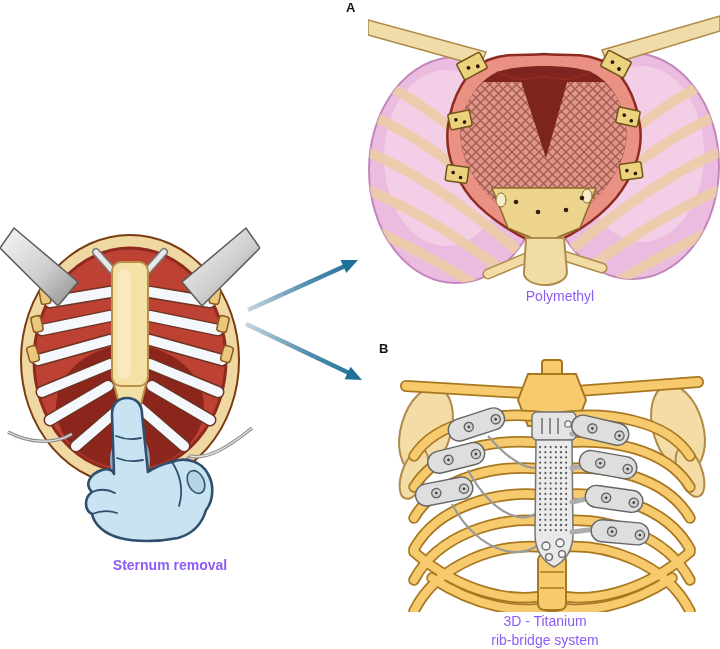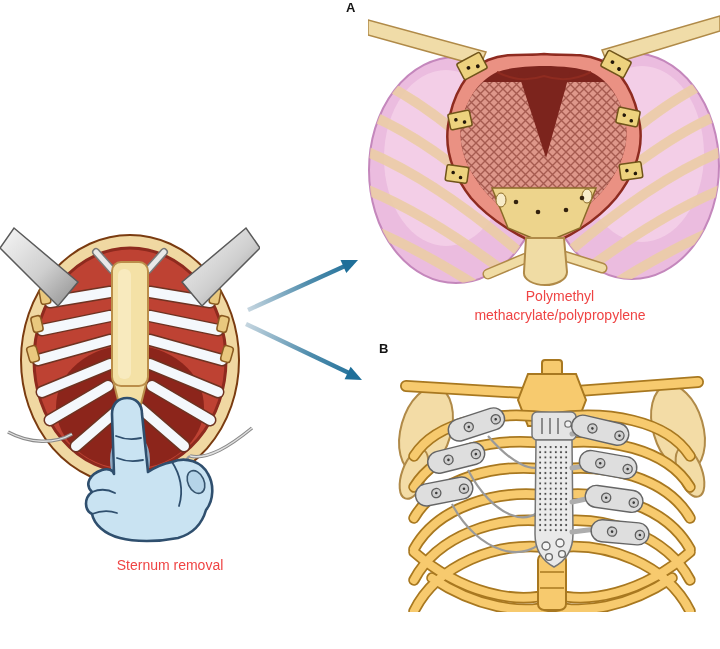--- a/index.html
+++ b/index.html
@@ -1,18 +1,18 @@
 <!DOCTYPE html>
 <html><head>
 <meta charset="utf-8">
 <style>
   html,body{margin:0;padding:0;background:#fff;}
   .stage{position:relative;width:720px;height:649px;background:#ffffff;overflow:hidden;
          font-family:"Liberation Sans", sans-serif;}
-  .caption{position:absolute;text-align:center;color:#ef4444;font-size:14px;line-height:18.5px;}
+  .caption{position:absolute;text-align:center;color:#8b5cf6;font-size:14px;line-height:18.5px;}
   .panel-label{position:absolute;font-weight:bold;font-size:13px;color:#141414;}
   svg{position:absolute;display:block;}
 </style>
 </head>
 <body>
 
 <div class="stage">
 
   <svg style="left:0px;top:222px;" width="260" height="326" viewBox="0 0 260 326">
     <defs>
@@ -417,21 +417,24 @@
           <circle cx="-16" cy="0" r="1.3" fill="#3A3A3A"></circle>
         <circle cx="12" cy="1" r="4.6" fill="#CFCFCF" stroke="#5E5E5E" stroke-width="1.3"></circle>
           <circle cx="12" cy="1" r="1.3" fill="#3A3A3A"></circle>
       </g>
     </g>
   </svg>
 
   <div class="panel-label" style="left:346px;top:0px;">A</div>
   <div class="panel-label" style="left:379px;top:341px;">B</div>
 
-  <div class="caption" style="left:55px;top:556px;width:230px;">Sternum removal</div>
+  <div class="caption" style="left:55px;top:556px;width:230px;font-weight:bold;">Sternum removal</div>
 
   <div class="caption" style="left:415px;top:287px;width:290px;">
     <div>Polymethyl</div>
-    <div>methacrylate/polypropylene</div>
   </div>
 
+  <div class="caption" style="left:430px;top:612px;width:230px;">
+    <div>3D - Titanium</div>
+    <div>rib-bridge system</div>
+  </div>
 
 </div>
 
 </body></html>

